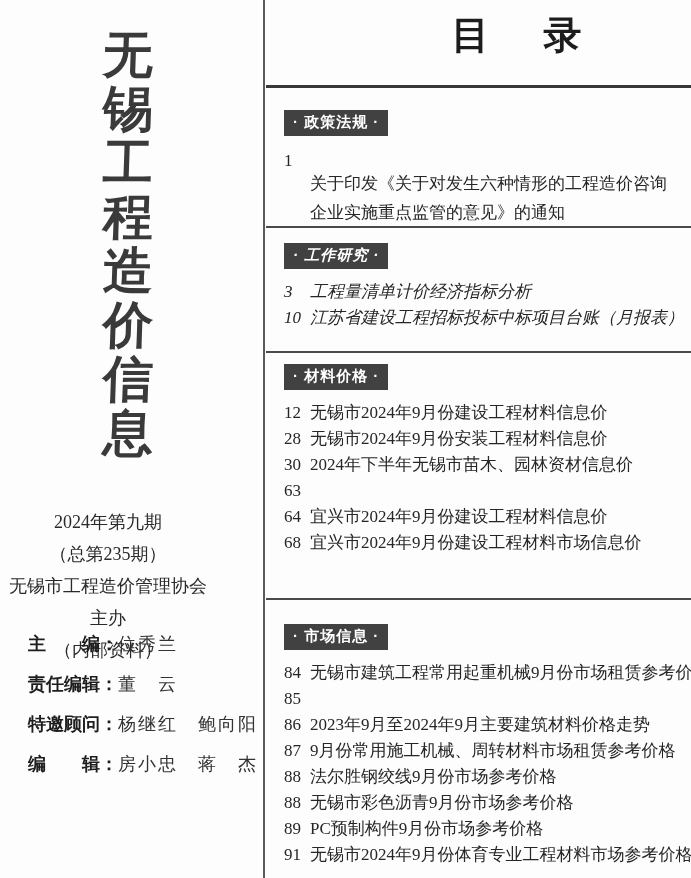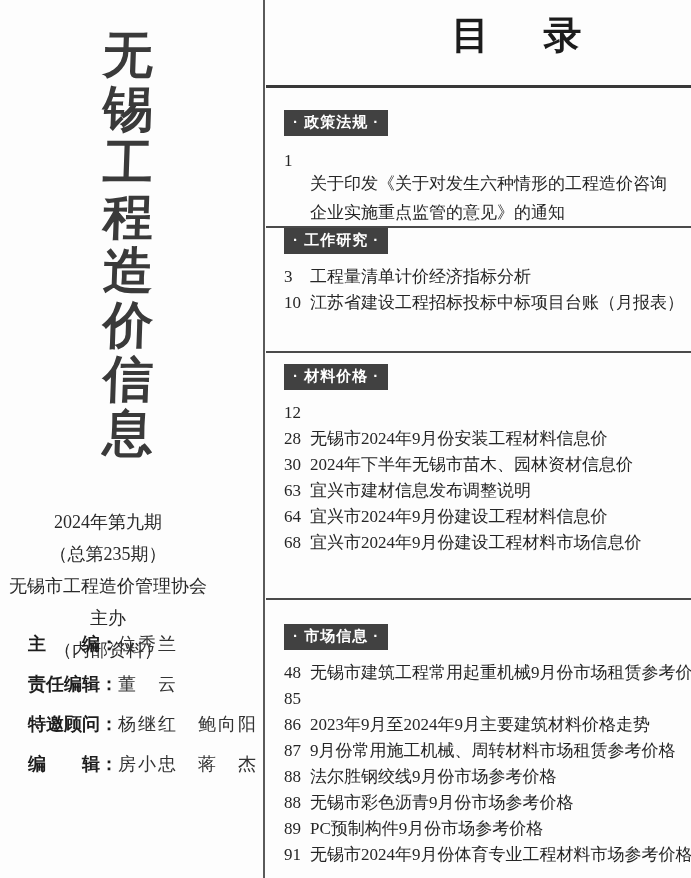--- a/index.html
+++ b/index.html
@@ -23,21 +23,21 @@
   
   .toc-header{position:absolute;left:264px;top:10px;width:513px;text-align:center;
       font-size:38px;font-weight:700;letter-spacing:8px;color:#1c1c1c;}
   .rule{position:absolute;left:266px;width:425px;height:2px;background:#4a4a4a;}
   .rule-top{top:85px;height:3px;background:#383838;}
   .rule-1{top:226px;}
   .rule-2{top:351px;}
   .rule-3{top:598px;}
   .sec{position:absolute;left:264px;width:427px;}
   .sec-1{top:110px;}
-  .sec-2{top:228px;}
+  .sec-2{top:243px;font-style:italic;}
   .sec-3{top:364px;}
   .sec-4{top:624px;}
   .sec-box{
     display:inline-block;margin-left:20px;background:#414141;color:#ffffff;
     font-family:"Liberation Sans",sans-serif;font-size:15px;font-weight:700;
     letter-spacing:1px;padding:3px 9px 4px 9px;
   }
   .items{margin-top:10px;padding-left:20px;}
   .toc-item{display:flex;font-size:17px;line-height:26px;color:#262626;}
   .toc-item .pg{width:26px;flex:none;}
@@ -113,50 +113,50 @@
       </div>
     </div>
   </div>
   <div class="rule rule-2"></div>
 
   <div class="sec sec-3">
     <div class="sec-box">· 材料价格 ·</div>
     <div class="items">
       <div class="toc-item">
         <span class="pg">12</span>
+        <span class="tt">无锡市2024年9月份建设工程材料信息价</span>
       </div>
       <div class="toc-item">
         <span class="pg">28</span>
         <span class="tt">无锡市2024年9月份安装工程材料信息价</span>
       </div>
       <div class="toc-item">
         <span class="pg">30</span>
         <span class="tt">2024年下半年无锡市苗木、园林资材信息价</span>
       </div>
       <div class="toc-item">
         <span class="pg">63</span>
-        <span class="tt">宜兴市建材信息发布调整说明</span>
       </div>
       <div class="toc-item">
         <span class="pg">64</span>
         <span class="tt">宜兴市2024年9月份建设工程材料信息价</span>
       </div>
       <div class="toc-item">
         <span class="pg">68</span>
         <span class="tt">宜兴市2024年9月份建设工程材料市场信息价</span>
       </div>
     </div>
   </div>
   <div class="rule rule-3"></div>
 
   <div class="sec sec-4">
     <div class="sec-box">· 市场信息 ·</div>
     <div class="items">
       <div class="toc-item">
-        <span class="pg">48</span>
+        <span class="pg">84</span>
         <span class="tt">无锡市建筑工程常用起重机械9月份市场租赁参考价</span>
       </div>
       <div class="toc-item">
         <span class="pg">85</span>
       </div>
       <div class="toc-item">
         <span class="pg">86</span>
         <span class="tt">2023年9月至2024年9月主要建筑材料价格走势</span>
       </div>
       <div class="toc-item">

